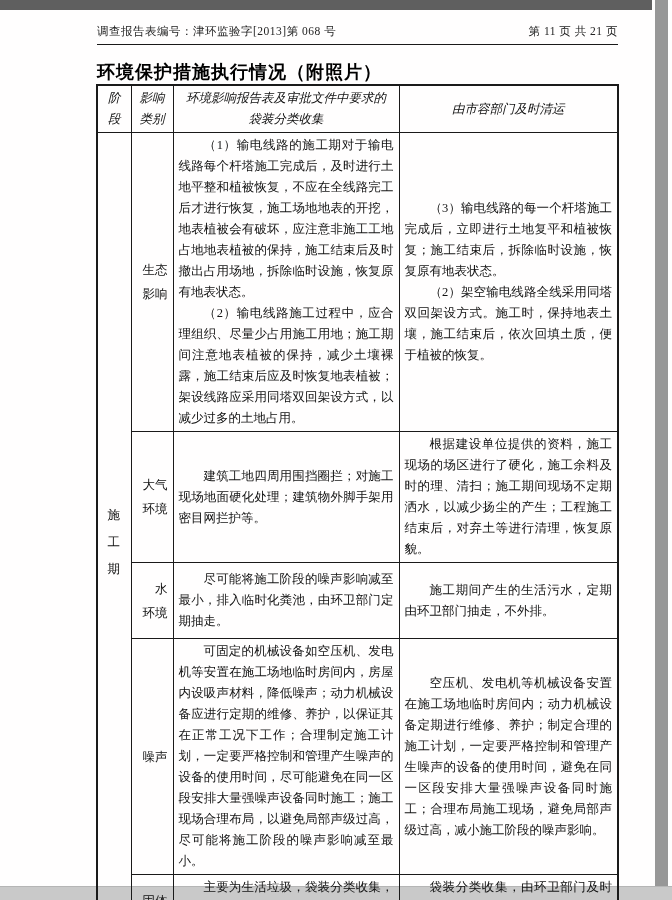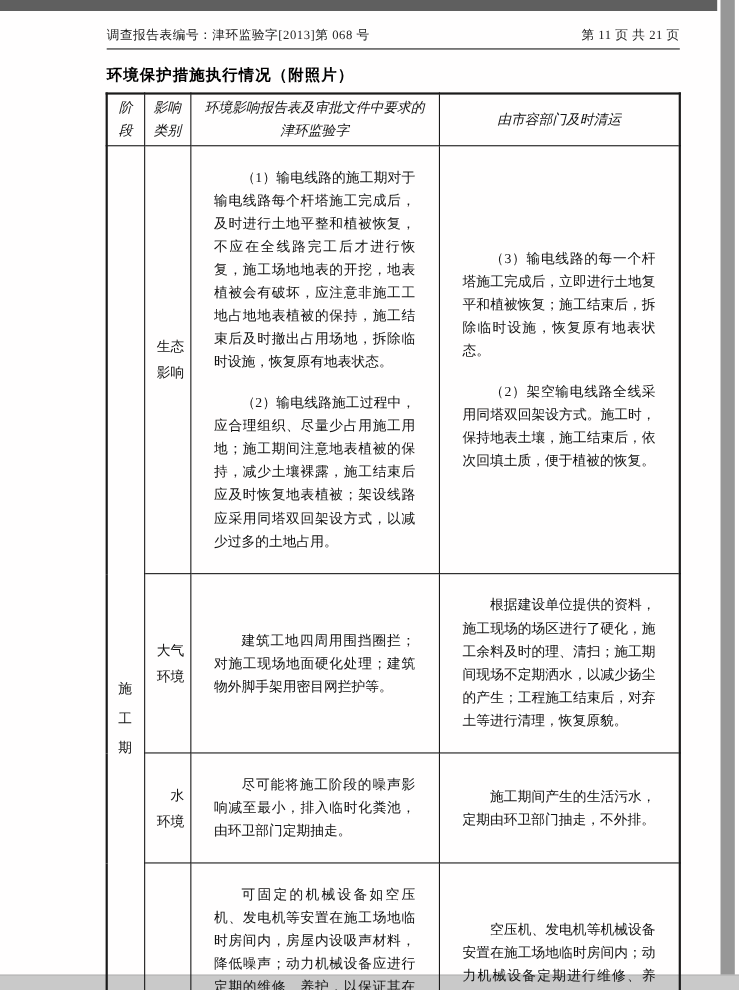--- a/index.html
+++ b/index.html
@@ -18,21 +18,21 @@
 
   .doc-header{
     position:absolute;left:97px;top:24px;width:521px;
     display:flex;justify-content:space-between;align-items:flex-end;
     border-bottom:1.5px solid #1a1a1a;
     padding-bottom:5px;
     font-size:11.5px;letter-spacing:0.5px;color:#222;
   }
   .doc-title{
     position:absolute;left:97px;top:60px;
-    font-size:14px;font-weight:bold;letter-spacing:1px;color:#000;
+    font-size:18px;font-weight:bold;letter-spacing:1px;color:#000;
   }
   table.report{
     position:absolute;left:96px;top:84px;
     width:523px;
     border-collapse:collapse;table-layout:fixed;
     border:2px solid #1a1a1a;
     font-size:12.5px;
   }
   table.report th, table.report td{
     border:1px solid #1a1a1a;
@@ -52,21 +52,21 @@
     white-space:pre-line;
     line-height:27px;
     letter-spacing:1px;
   }
   td.cat-cell{
     text-align:right;
     white-space:pre-line;
     line-height:24px;
   }
   td.text-cell p{
-    margin:16px;
+    margin:0;
     text-indent:2em;
     text-align:justify;
     line-height:21px;
   }
   tr.r0{height:278px;}
   tr.r1{height:112px;}
   tr.r2{height:76px;}
   tr.r3{height:206px;}
   tr.r4{height:78px;}
   tr.r4 td.text-cell{vertical-align:top;}
@@ -93,21 +93,21 @@
         <col style="width:42px">
         <col style="width:226px">
         <col style="width:219px">
     </colgroup>
     <tbody>
         <tr class="header-row">
       <th class="hdr">阶段</th>
       <th class="hdr">影响
 类别</th>
       <th class="hdr">环境影响报告表及审批文件中要求的
-津环监验字</th>
+袋装分类收集</th>
       <th class="hdr">由市容部门及时清运</th>
     </tr>
     <tr class="r0">
       <td class="stage-cell" rowspan="5">施
 工
 期</td>
       <td class="cat-cell">生态
 影响</td>
       <td class="text-cell">
         <p>（1）输电线路的施工期对于输电线路每个杆塔施工完成后，及时进行土地平整和植被恢复，不应在全线路完工后才进行恢复，施工场地地表的开挖，地表植被会有破坏，应注意非施工工地占地地表植被的保持，施工结束后及时撤出占用场地，拆除临时设施，恢复原有地表状态。</p>

